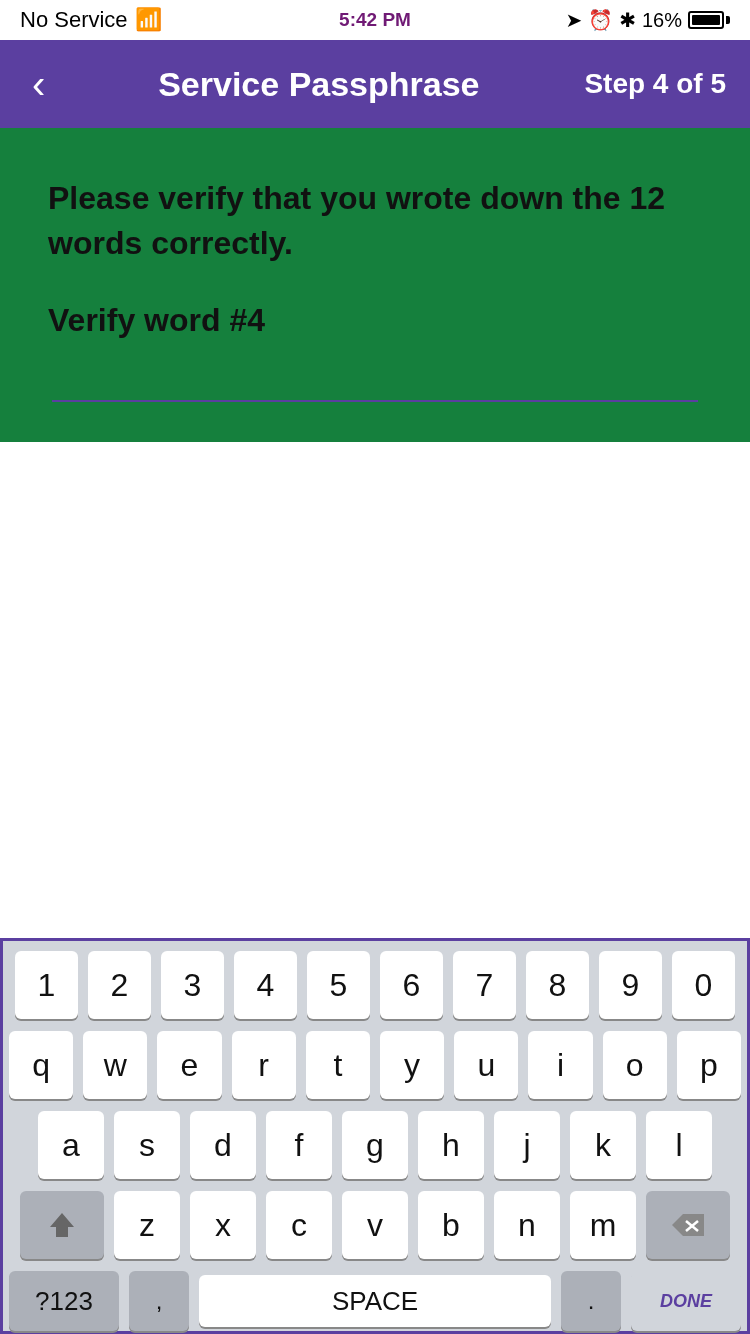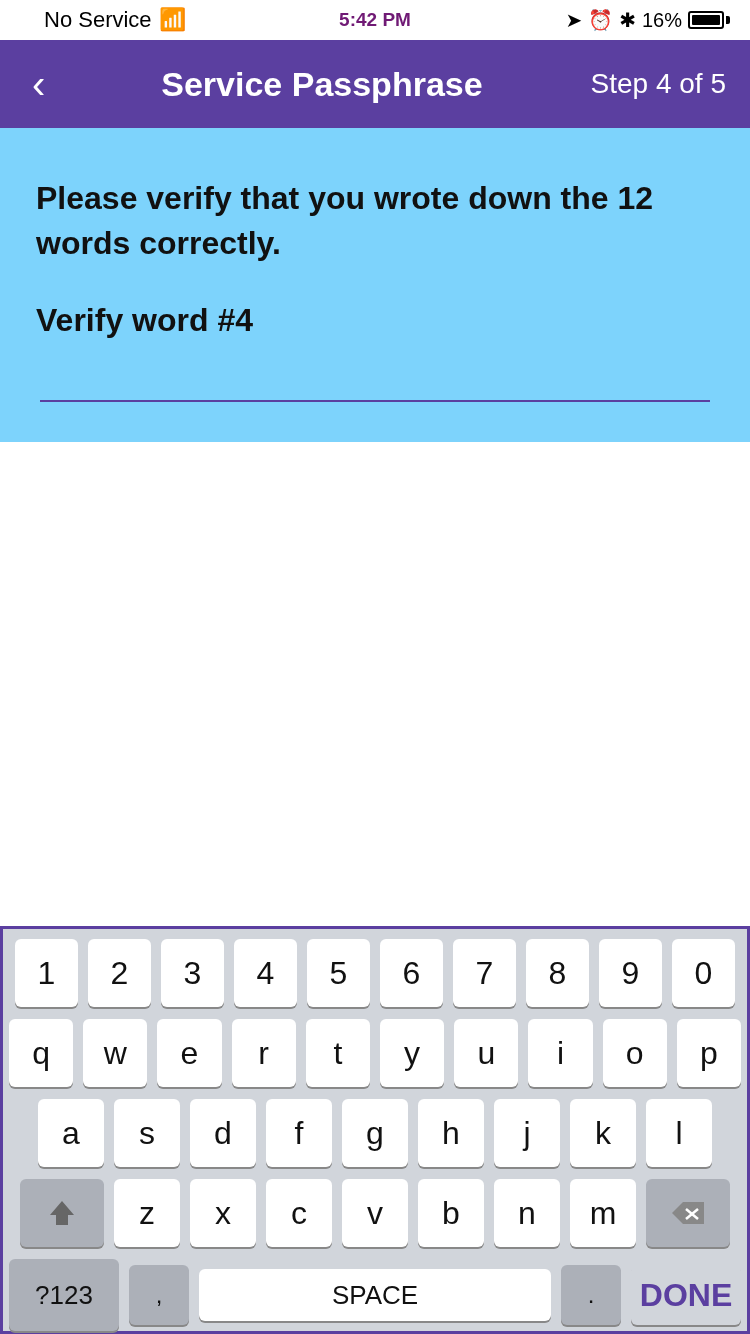--- a/index.html
+++ b/index.html
@@ -25,21 +25,20 @@
       padding: 0 20px;
       position: relative;
     }
     .status-left {
       display: flex;
       align-items: center;
       gap: 8px;
       font-size: 22px;
       font-weight: 500;
       color: #000;
-      margin-left: 24px;
     }
     .status-center {
       position: absolute;
       left: 50%;
       transform: translateX(-50%);
       font-size: 19px;
       font-weight: 600;
       color: #701a75;
     }
     .status-right {
@@ -98,27 +97,27 @@
     .nav-title {
       color: #fff;
       font-size: 34px;
       font-weight: 600;
       text-align: center;
       flex: 1;
     }
     .nav-step {
       color: #fff;
       font-size: 28px;
-      font-weight: 400;
+      font-weight: 700;
     }
 
     
     .content {
-      padding: 48px 36px 24px;
-      background: #7dd3fc;
+      padding: 48px 48px 24px;
+      background: #15803d;
     }
     .instruction-text {
       font-size: 32px;
       font-weight: 700;
       color: #111;
       line-height: 1.4;
       margin-bottom: 36px;
     }
     .verify-label {
       font-size: 32px;
@@ -192,42 +191,43 @@
     .key-shift {
       width: 84px;
       height: 68px;
     }
     .key-backspace {
       width: 84px;
       height: 68px;
     }
     .key-123 {
       width: 110px;
-      height: 72px;
+      height: 60px;
       font-size: 26px;
     }
     .key-comma {
       width: 60px;
       height: 60px;
     }
     .key-space {
       flex: 1;
       height: 52px;
       font-size: 26px;
     }
     .key-period {
       width: 60px;
       height: 60px;
     }
     .key-done {
       width: 110px;
       height: 60px;
-      font-size: 32px;
+      font-size: 18px;
       color: #5b3fa0;
       font-weight: 700;
+      font-style: italic;
     }
 
     
     .keyboard-label {
       background: #5b3fa0;
       height: 52px;
       display: flex;
       align-items: center;
       justify-content: center;
     }

